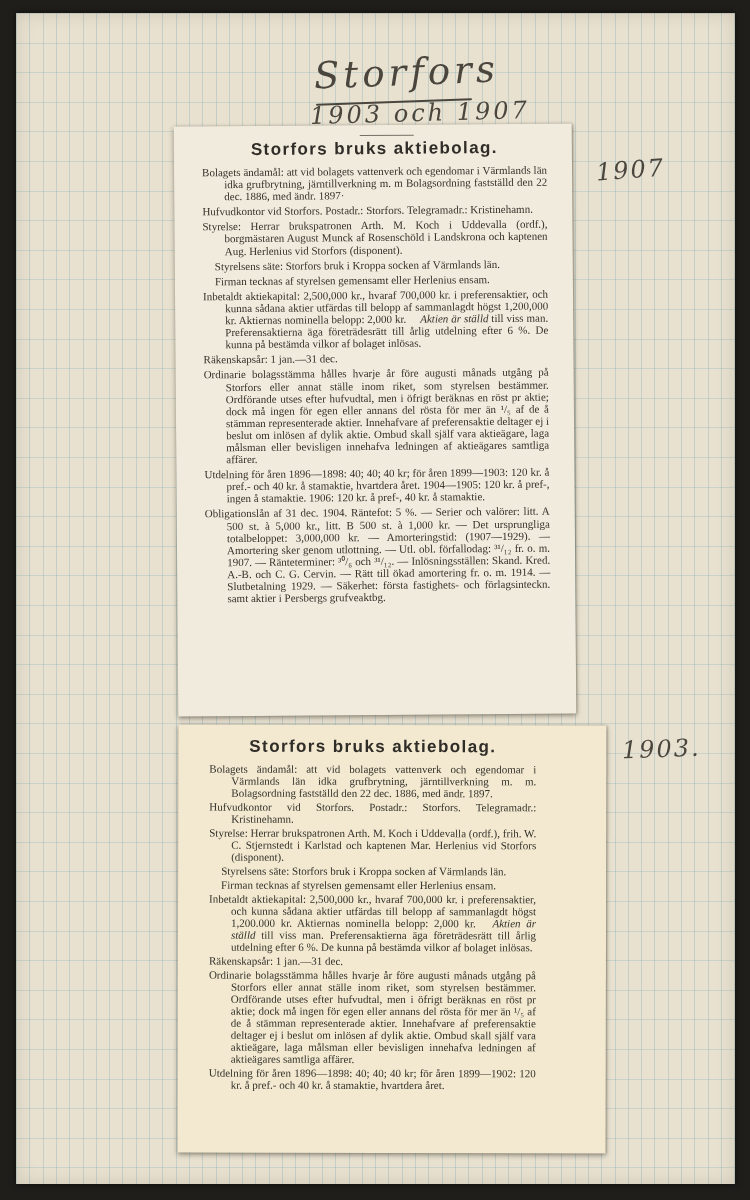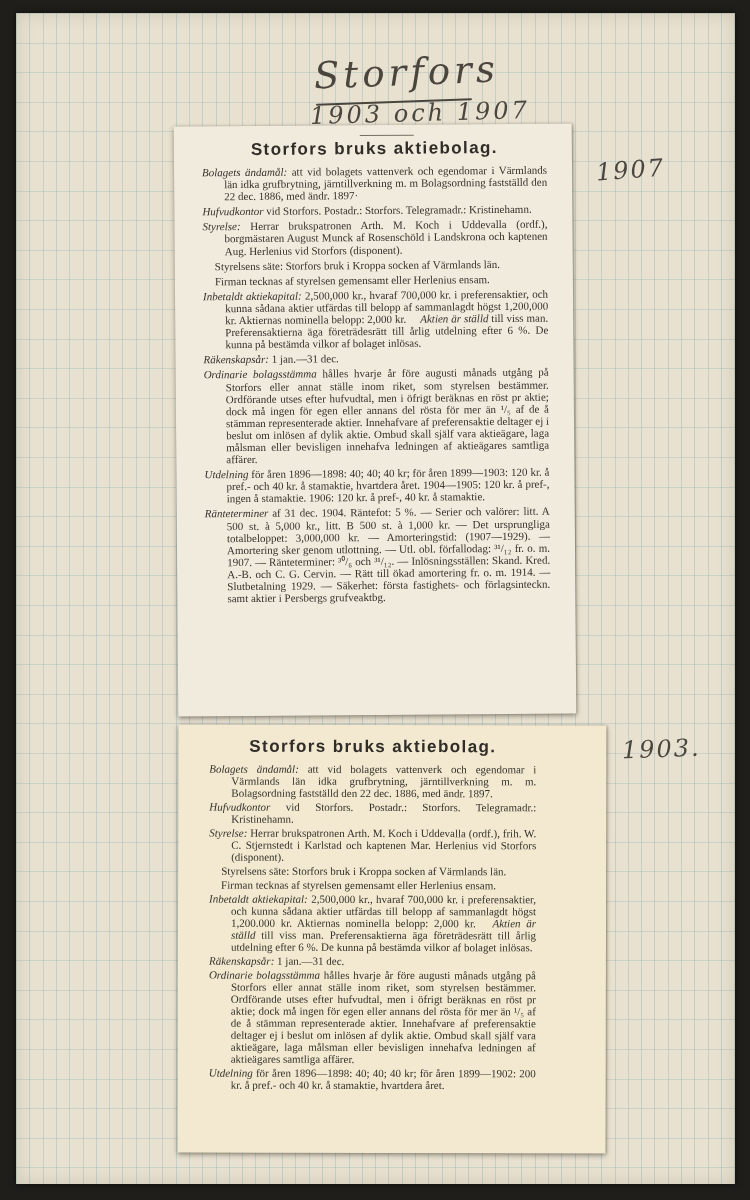--- a/index.html
+++ b/index.html
@@ -67,21 +67,21 @@
     letter-spacing:1.4px;
     text-align:center;
     color:#302d28;
     margin:0 0 7px 0;
   }
   .clip2 .clip-title{margin-top:4px;}
   .para{margin:0 0 3px 0;padding-left:22px;text-indent:-22px;}
   .clip2 .para{margin-bottom:2px;}
   .sub{margin:0 0 3px 0;padding-left:56px;text-indent:-44px;}
   .clip2 .sub{margin-bottom:2px;}
-  .lbl{font-style:italic;}
+  .lbl{}
   em{font-style:italic;margin-left:11px;}
 </style>
 </head>
 <body>
 
 <div class="paper">
 
   <div class="hw hw-title">Storfors</div>
   <div class="hw-underline"></div>
   <div class="hw hw-sub">1903 och 1907</div>
@@ -122,21 +122,21 @@
     </p>
     <p class="para">
       <span class="lbl">Ordinarie bolagsstämma</span>
       <span>hålles hvarje år före augusti månads utgång på Storfors eller annat ställe inom riket, som styrelsen bestämmer. Ordförande utses efter hufvudtal, men i öfrigt beräknas en röst pr aktie; dock må ingen för egen eller annans del rösta för mer än ¹/₅ af de å stämman representerade aktier. Innehafvare af preferensaktie deltager ej i beslut om inlösen af dylik aktie. Ombud skall själf vara aktieägare, laga målsman eller bevisligen innehafva ledningen af aktieägares samtliga affärer.</span>
     </p>
     <p class="para">
       <span class="lbl">Utdelning</span>
       <span>för åren 1896—1898: 40; 40; 40 kr; för åren 1899—1903: 120 kr. å pref.- och 40 kr. å stamaktie, hvartdera året. 1904—1905: 120 kr. å pref-, ingen å stamaktie. 1906: 120 kr. å pref-, 40 kr. å stamaktie.</span>
     </p>
     <p class="para">
-      <span class="lbl">Ränteterminer</span>
+      <span class="lbl">Obligationslån</span>
       <span>af 31 dec. 1904. Räntefot: 5 %. — Serier och valörer: litt. A 500 st. à 5,000 kr., litt. B 500 st. à 1,000 kr. — Det ursprungliga totalbeloppet: 3,000,000 kr. — Amorteringstid: (1907—1929). — Amortering sker genom utlottning. — Utl. obl. förfallodag: ³¹/₁₂ fr. o. m. 1907. — Ränteterminer: ³⁰/₆ och ³¹/₁₂. — Inlösningsställen: Skand. Kred. A.-B. och C. G. Cervin. — Rätt till ökad amortering fr. o. m. 1914. — Slutbetalning 1929. — Säkerhet: första fastighets- och förlagsinteckn. samt aktier i Persbergs grufveaktbg.</span>
     </p>
   </div>
 
   <div class="clip clip2">
     <div class="clip-title">Storfors bruks aktiebolag.</div>
 
     <p class="para">
       <span class="lbl">Bolagets ändamål:</span>
       <span>att vid bolagets vattenverk och egendomar i Värmlands län idka grufbrytning, järntillverkning m. m. Bolagsordning fastställd den 22 dec. 1886, med ändr. 1897.</span>
@@ -164,17 +164,17 @@
     <p class="para">
       <span class="lbl">Räkenskapsår:</span>
       <span>1 jan.—31 dec.</span>
     </p>
     <p class="para">
       <span class="lbl">Ordinarie bolagsstämma</span>
       <span>hålles hvarje år före augusti månads utgång på Storfors eller annat ställe inom riket, som styrelsen bestämmer. Ordförande utses efter hufvudtal, men i öfrigt beräknas en röst pr aktie; dock må ingen för egen eller annans del rösta för mer än ¹/₅ af de å stämman representerade aktier. Innehafvare af preferensaktie deltager ej i beslut om inlösen af dylik aktie. Ombud skall själf vara aktieägare, laga målsman eller bevisligen innehafva ledningen af aktieägares samtliga affärer.</span>
     </p>
     <p class="para">
       <span class="lbl">Utdelning</span>
-      <span>för åren 1896—1898: 40; 40; 40 kr; för åren 1899—1902: 200 kr. å pref.- och 40 kr. å stamaktie, hvartdera året.</span>
+      <span>för åren 1896—1898: 40; 40; 40 kr; för åren 1899—1902: 120 kr. å pref.- och 40 kr. å stamaktie, hvartdera året.</span>
     </p>
   </div>
 
 </div>
 
 </body></html>

